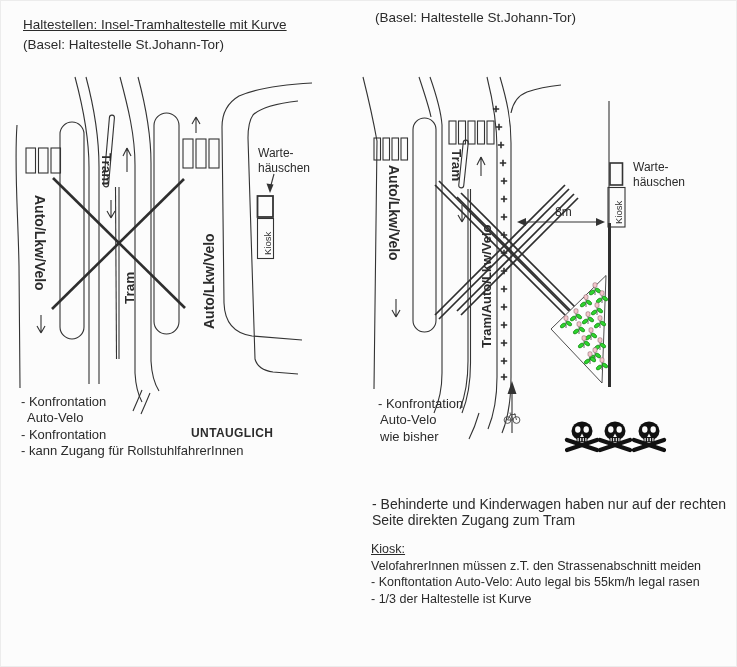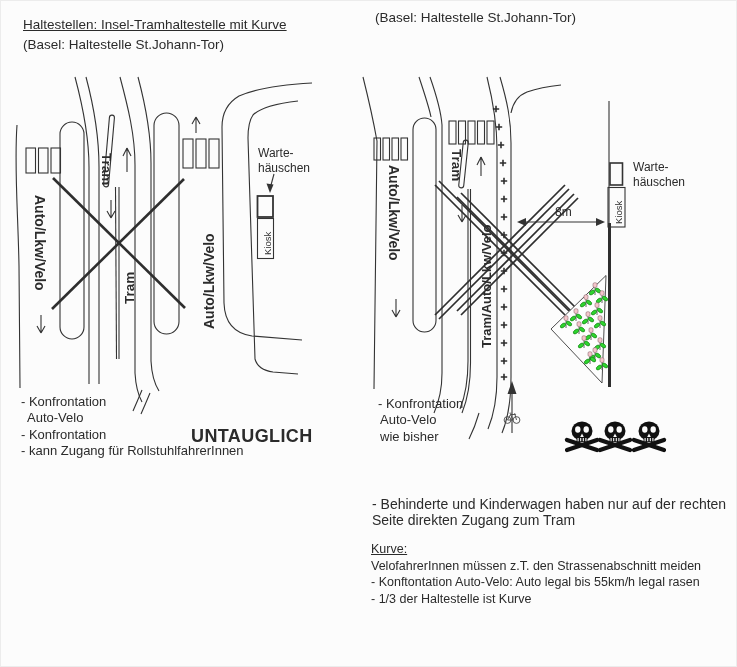--- a/index.html
+++ b/index.html
@@ -3,21 +3,21 @@
 <meta charset="utf-8">
 <style>
   html,body{margin:0;padding:0;background:#fff;}
   .stage{position:relative;width:737px;height:667px;background:#fcfcfc;
          font-family:"Liberation Sans",sans-serif;color:#2b2b2b;overflow:hidden;
          border:1px solid #ececec;box-sizing:border-box;}
   .abs{position:absolute;}
   .ptitle{font-size:13.5px;line-height:20px;white-space:nowrap;}
   .ptitle .t1{text-decoration:underline;}
   .notes{font-size:13px;line-height:16.4px;white-space:nowrap;}
-  .verdict{font-size:18px;font-weight:bold;letter-spacing:.4px;white-space:nowrap;}
+  .verdict{font-size:12px;font-weight:bold;letter-spacing:.4px;white-space:nowrap;}
   .para{font-size:14px;line-height:16px;white-space:nowrap;}
   .mangel{font-size:12.5px;line-height:16.6px;white-space:nowrap;}
   .mangel .mt{text-decoration:underline;}
   svg{position:absolute;overflow:visible;}
   svg text{font-family:"Liberation Sans",sans-serif;fill:#2b2b2b;}
   .dlab{font-weight:bold;font-size:14px;}
   .dlab-s{font-weight:bold;font-size:13.5px;}
   .dlab-xs{font-weight:bold;font-size:13px;}
   .small{font-size:12px;}
   .kiosk-t{font-size:9.5px;}
@@ -274,19 +274,19 @@
   <div class="abs notes" style="left:377px;top:395px">
     <div>- Konfrontation</div>
     <div style="padding-left:2px">Auto-Velo</div>
     <div style="padding-left:2px">wie bisher</div>
   </div>
   <div class="abs para" style="left:371px;top:495px">
     <div>- Behinderte und Kinderwagen haben nur auf der rechten</div>
     <div>Seite direkten Zugang zum Tram</div>
   </div>
   <div class="abs mangel" style="left:370px;top:540px">
-    <div class="mt">Kurve:</div>
+    <div class="mt">Kiosk:</div>
     <div>VelofahrerInnen müssen z.T. den Strassenabschnitt meiden</div>
     <div>- Konftontation Auto-Velo: Auto legal bis 55km/h legal rasen</div>
     <div>- 1/3 der Haltestelle ist Kurve</div>
   </div>
 
 </div>
 
 </body></html>

